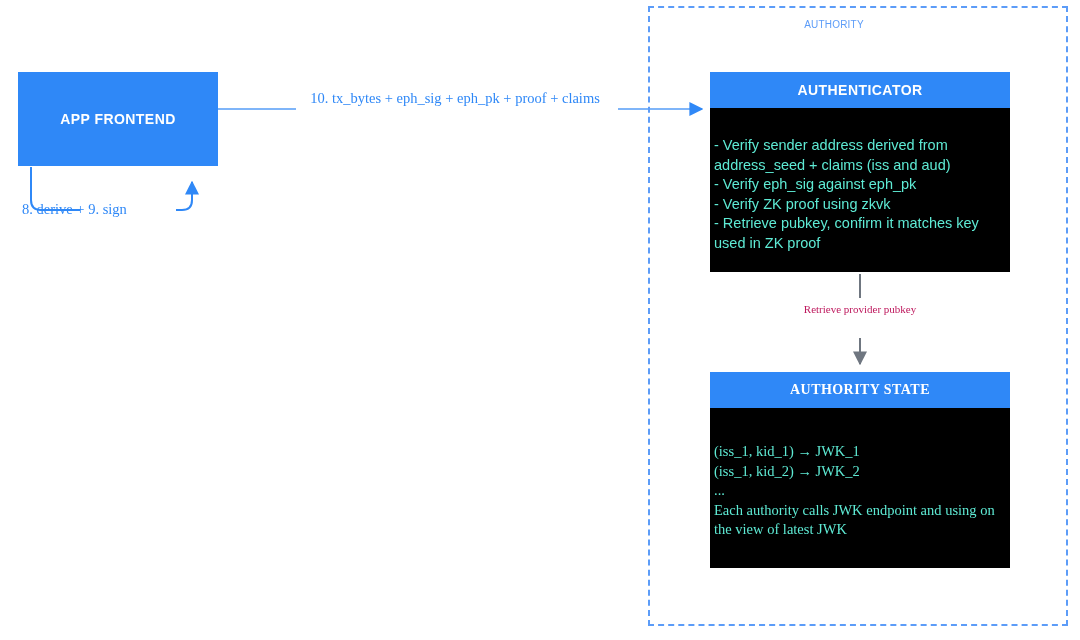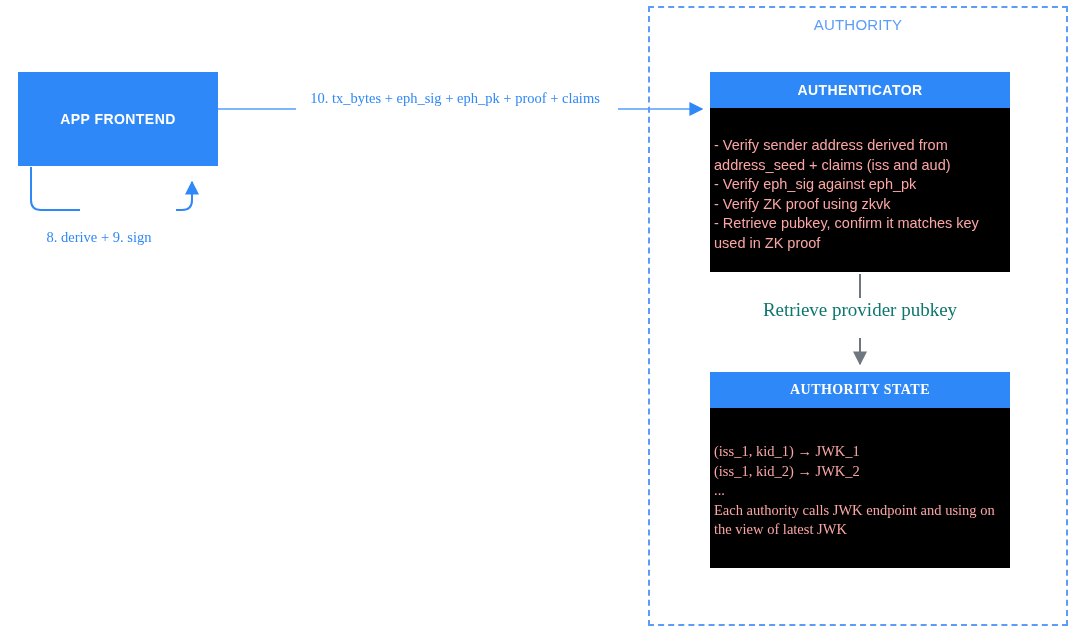--- a/index.html
+++ b/index.html
@@ -29,26 +29,26 @@
     position: absolute;
     left: 648px;
     top: 6px;
     width: 420px;
     height: 620px;
     border: 2px dashed #5c9cf8;
     box-sizing: border-box;
   }
   .authority-zone-label {
     position: absolute;
-    left: 648px;
+    left: 624px;
     top: 14px;
     width: 420px;
     text-align: center;
     color: #5c9cf8;
-    font-size: 15px;
+    font-size: 10px;
     letter-spacing: 0.2px;
     line-height: 22px;
   }
 
   
   .node {
     position: absolute;
     box-sizing: border-box;
   }
   .node-plain {
@@ -68,21 +68,21 @@
     display: flex;
     align-items: center;
     justify-content: center;
     font-size: 14px;
     font-weight: bold;
     letter-spacing: 0.45px;
     box-sizing: border-box;
   }
   .node-body {
     background: #000000;
-    color: #fca5a5;
+    color: #5eead4;
     font-size: 14.5px;
     line-height: 19.5px;
     box-sizing: border-box;
     padding: 28px 4px 10px 4px;
     white-space: pre-wrap;
     overflow: hidden;
   }
   .node-body.pad-state {
     padding-top: 34px;
   }
@@ -115,36 +115,35 @@
   
   .edge-label {
     position: absolute;
     font-size: 14.5px;
     line-height: 20px;
     color: #2f88f7;
     text-align: center;
     font-family: Liberation Serif, serif;
   }
   .edge-label.grey {
-    color: #0f766e;
-    font-size: 19px;
+    color: #be185d;
+    font-size: 11px;
     line-height: 21px;
   }
 
   #label-tx {
     left: 290px;
     top: 88px;
     width: 330px;
   }
   #label-derive-sign {
-    left: 9px;
+    left: 22px;
     top: 199px;
     width: 180px;
-    text-align: center;
-    margin-top: 28px;
+    text-align: left;
   }
   #label-retrieve {
     left: 760px;
     top: 299px;
     width: 200px;
   }
 </style>
 </head>
 <body>
 

